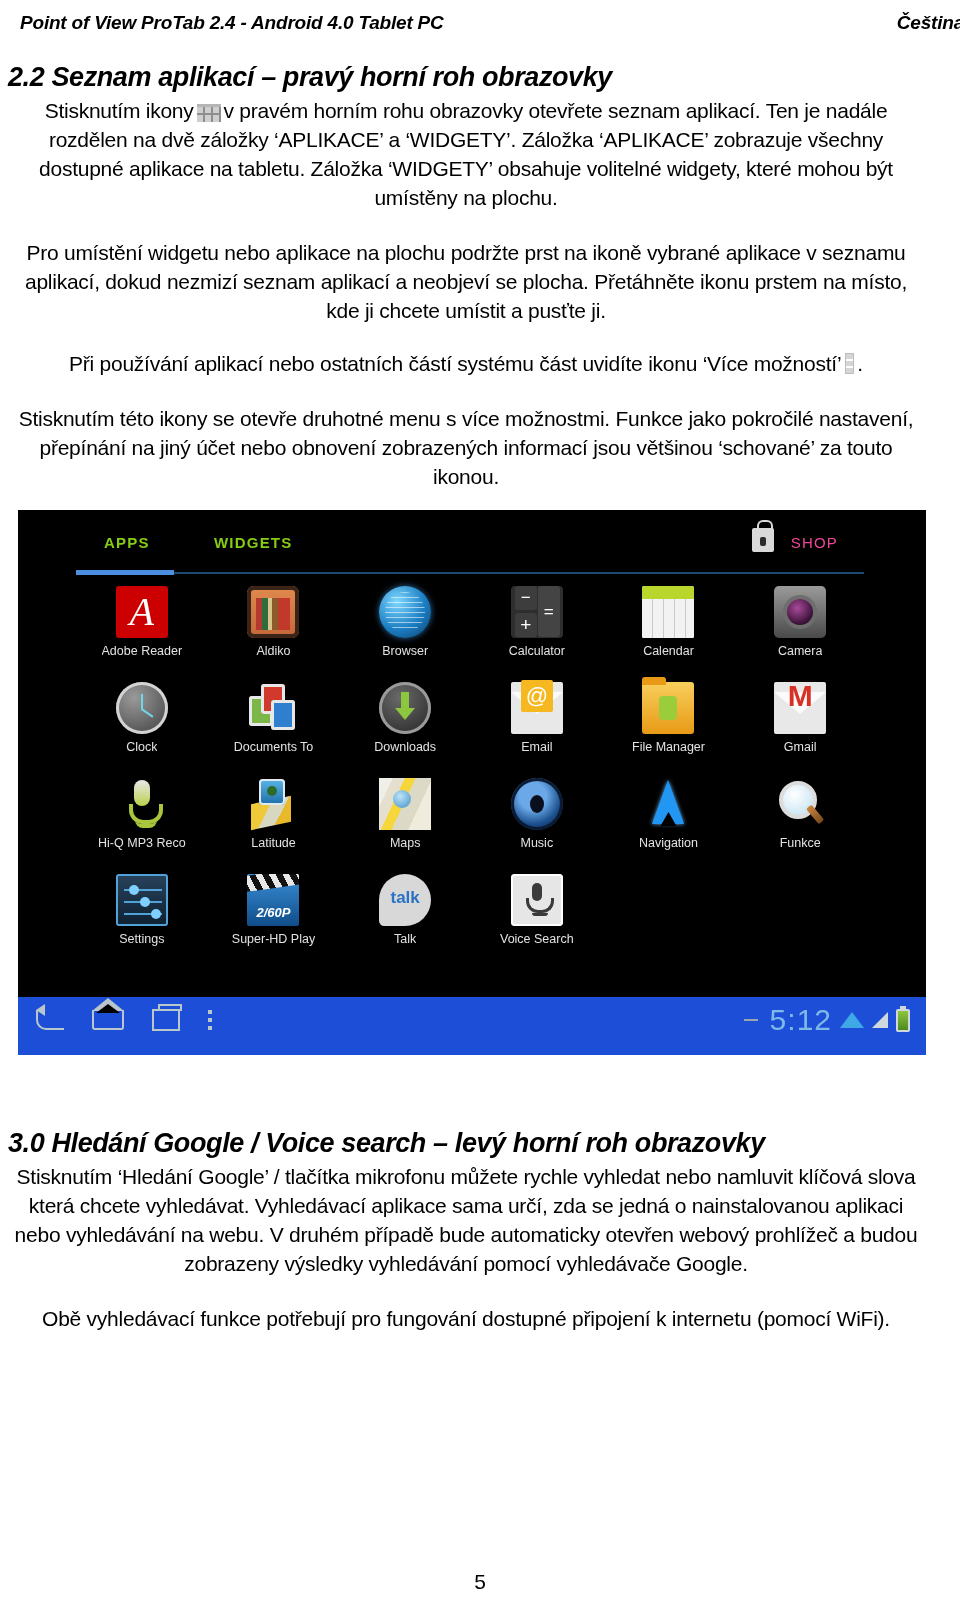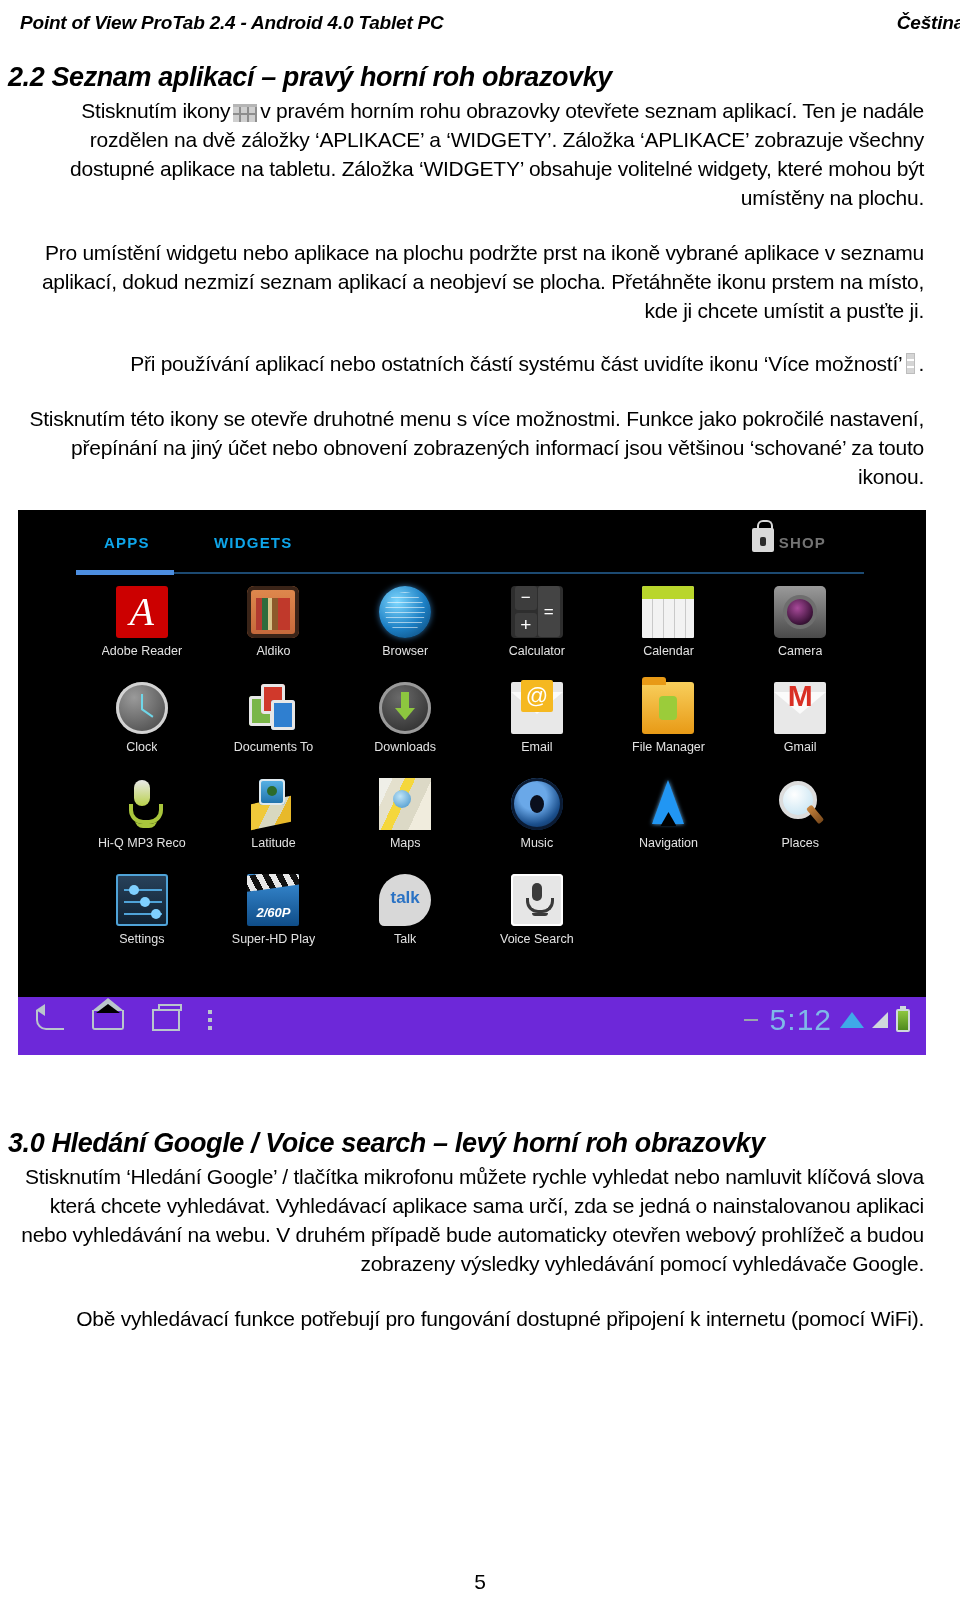--- a/index.html
+++ b/index.html
@@ -57,21 +57,21 @@
     margin: 0 0 2px 0;
     letter-spacing: -0.4px;
     line-height: 1.18;
   }
 
   p.para {
     font-size: 21px;
     line-height: 29px;
     margin: 0 0 0 0;
     letter-spacing: -0.25px;
-    text-align: right;
+    text-align: center;
   }
   p.gap {
     margin-top: 26px;
   }
   p.gap-small {
     margin-top: 24px;
   }
 
   
   .inline-icon {
@@ -131,32 +131,32 @@
     left: 0;
     width: 908px;
     height: 48px;
   }
   .tab {
     position: absolute;
     top: 4px;
     font-size: 15px;
     font-weight: bold;
     letter-spacing: 1.2px;
-    color: #0ea5e9;
+    color: #84cc16;
   }
   .tab-apps { left: 86px; }
   .tab-widgets { left: 196px; }
   .shop-label {
     position: absolute;
     top: 4px;
-    right: 100px;
+    right: 88px;
     font-size: 15px;
-    font-weight: bold;
+    font-weight: normal;
     letter-spacing: 1.2px;
-    color: #737373;
+    color: #ec4899;
   }
   .shop-bag {
     position: absolute;
     top: -2px;
     right: 152px;
     width: 22px;
     height: 24px;
     background: #d9d9d9;
     border-radius: 2px;
   }
@@ -679,21 +679,21 @@
     box-shadow: 0 9px 0 -6px #3a3a3a;
   }
 
   
   .sysbar {
     position: absolute;
     left: 0;
     bottom: 0;
     width: 908px;
     height: 58px;
-    background: #6d28d9;
+    background: #1d4ed8;
   }
   .sysbar-icons {
     position: absolute;
     left: 18px;
     top: 12px;
     display: flex;
     align-items: center;
     gap: 28px;
   }
   .nav-btn { color: #cfd8dc; }
@@ -952,21 +952,21 @@
     </div>
 
     <div class="app-cell">
       <div class="app-icon ic-nav"></div>
       <div class="app-label">Navigation</div>
     </div>
 
 
     <div class="app-cell">
       <div class="app-icon ic-search"></div>
-      <div class="app-label">Places</div>
+      <div class="app-label">Funkce</div>
     </div>
 
     <div class="app-cell">
       <div class="app-icon ic-settings">
           <span class="sl sl1"></span>
           <span class="sl sl2"></span>
           <span class="sl sl3"></span>
         </div>
       <div class="app-label">Settings</div>
     </div>

